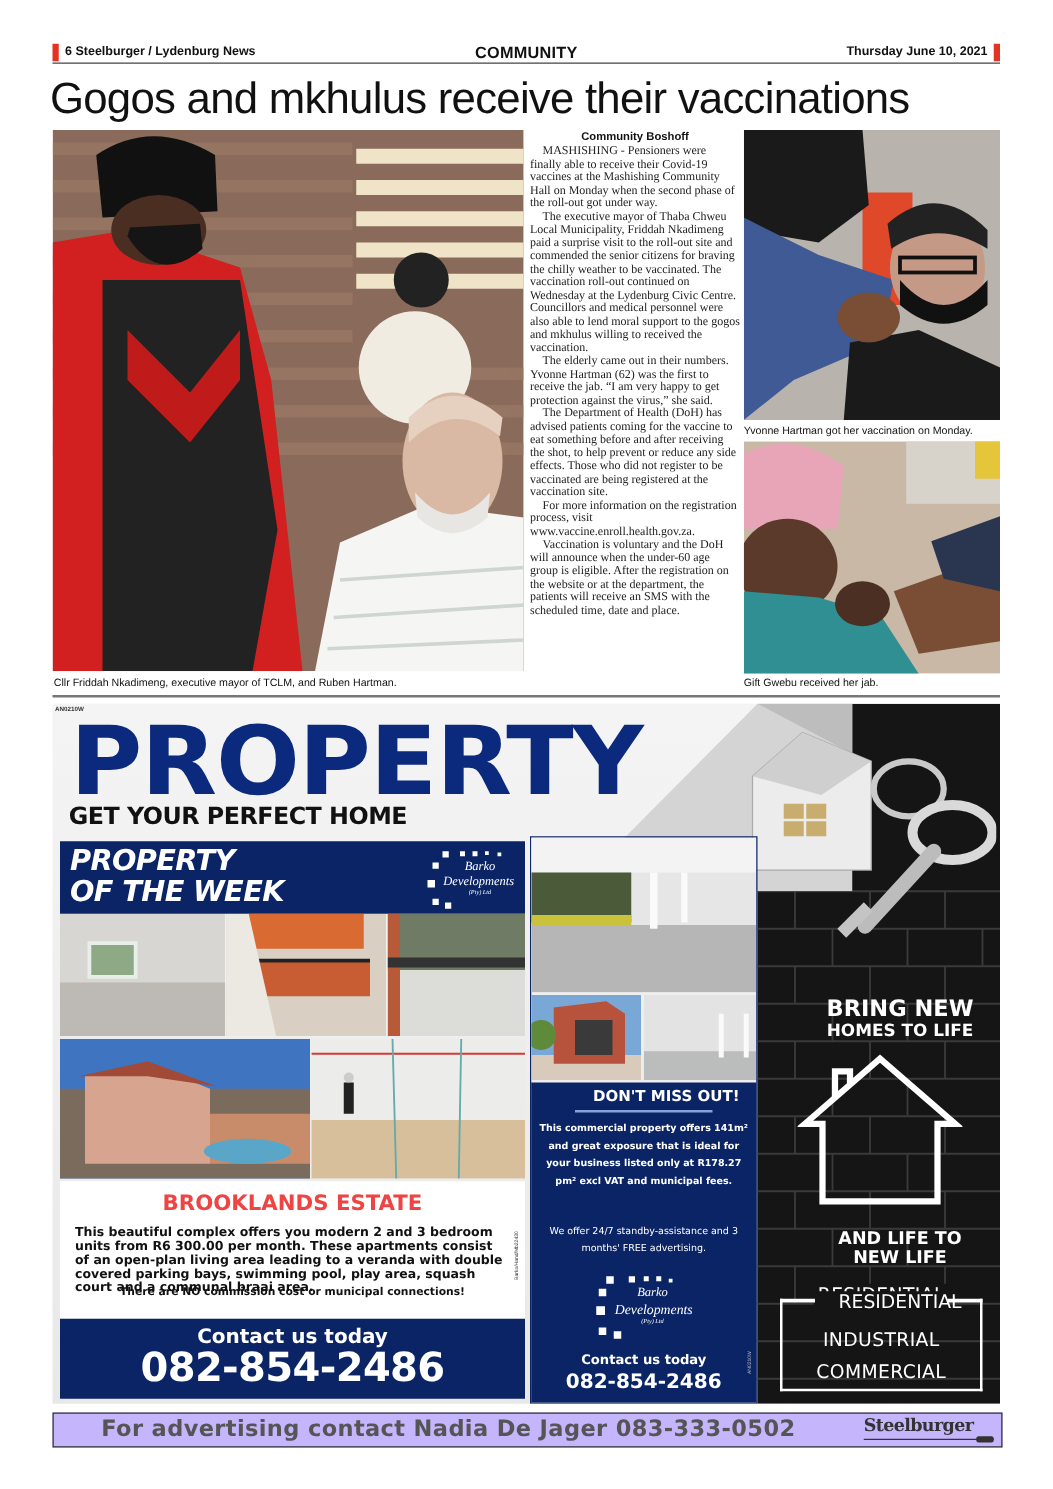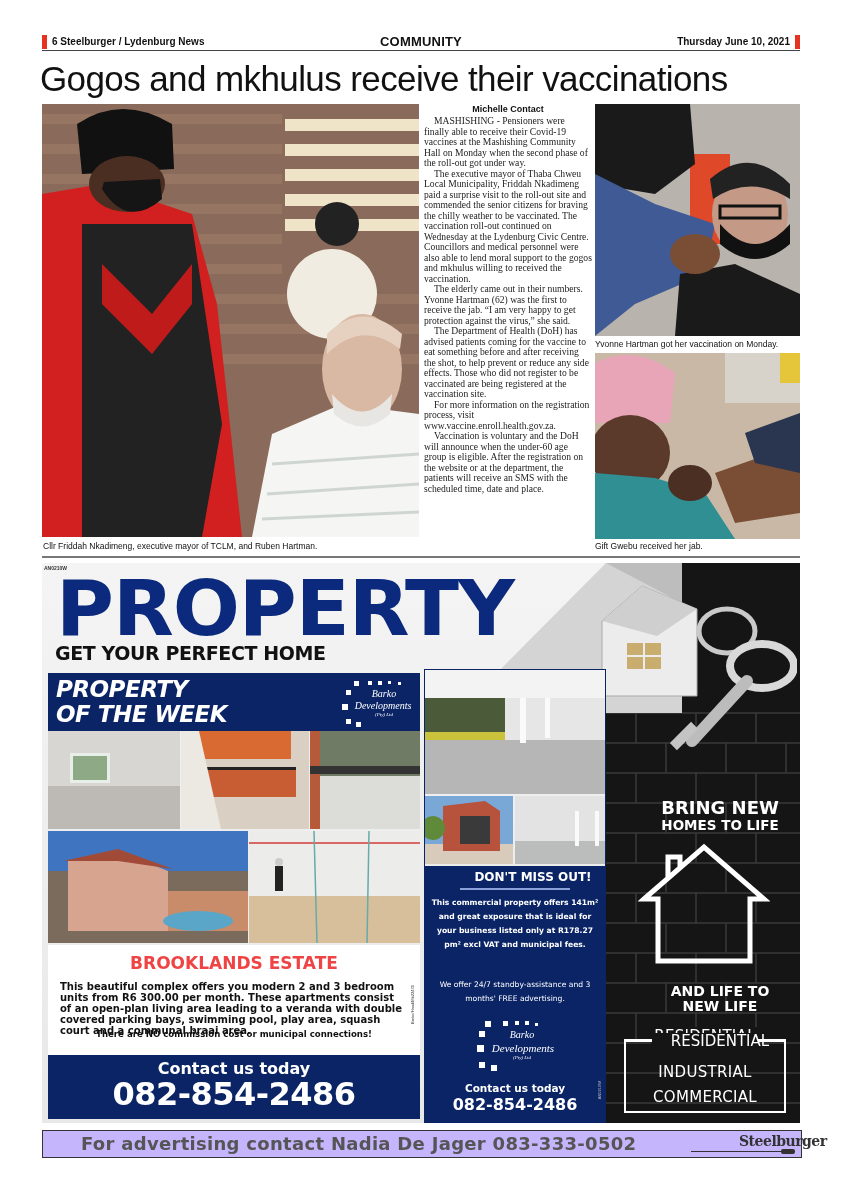--- a/index.html
+++ b/index.html
@@ -50,21 +50,21 @@
   .mid-contact1{left:0;top:216px;width:180px;text-align:center;color:#fff;font-size:10.5px;font-weight:900;font-family:"DejaVu Sans",sans-serif;}
   .mid-contact2{left:0;top:229px;width:180px;text-align:center;color:#fff;font-size:16px;font-weight:900;font-family:"DejaVu Sans",sans-serif;}
   .rt{color:#fff;text-align:center;font-weight:900;font-family:"DejaVu Sans",sans-serif;width:228px;left:0;}
   .cats{left:18px;top:476px;width:158px;height:72px;border:2.5px solid #fff;border-top:none;}
   .cat{position:absolute;left:0;width:158px;text-align:center;color:#fff;font-size:15px;font-family:"DejaVu Sans",sans-serif;letter-spacing:0.3px;}
   .vert{position:absolute;font-size:4px;color:#333;writing-mode:vertical-rl;transform:rotate(180deg);}
   
   .footer{left:42px;top:1130px;width:758px;height:26px;border:1px solid #333;background:#c4b5fd;}
   .footer .txt{position:absolute;left:38px;top:2px;font-size:18px;font-weight:bold;color:#555;letter-spacing:0.3px;font-family:"DejaVu Sans",sans-serif;}
   .footer .logo{position:absolute;right:4px;top:2px;width:108px;height:22px;}
-  .logo .name{position:absolute;left:2px;top:0;font-size:14px;font-weight:900;color:#333;font-family:"DejaVu Serif",serif;letter-spacing:-0.5px;margin-left:48px;}
+  .logo .name{position:absolute;left:2px;top:0;font-size:14px;font-weight:900;color:#333;font-family:"DejaVu Serif",serif;letter-spacing:-0.5px;}
   .logo .bar{position:absolute;left:2px;top:18px;width:104px;height:1px;background:#333;}
   .logo .pill{position:absolute;right:2px;top:16px;width:14px;height:5px;background:#333;border-radius:2px;}
 </style>
 </head>
 <body>
 
 <div class="abs hdr">
   <div class="redbar" style="left:0"></div>
   <span class="left">6 Steelburger / Lydenburg News</span>
   <div class="center">COMMUNITY</div>
@@ -109,21 +109,21 @@
         <line x1="225" y1="390" x2="377" y2="380"></line>
         <line x1="220" y1="415" x2="377" y2="408"></line>
       </g>
     <ellipse cx="320" cy="265" rx="40" ry="55" fill="#d9b9a3"></ellipse>
     <path d="M285,230 Q320,195 360,230 L358,245 Q320,215 285,250Z" fill="#e6d0c0"></path>
     <path d="M290,290 Q320,325 350,290 L348,310 Q320,335 292,310 Z" fill="#e8e6e2"></path>
   </svg>
 </div>
 <div class="abs caption" style="left:43px;top:541px;">Cllr Friddah Nkadimeng, executive mayor of TCLM, and Ruben Hartman.</div>
 
-<div class="abs byline">Michelle Contact</div>
+<div class="abs byline">Community Boshoff</div>
 <div class="abs article">
   <p>MASHISHING - Pensioners were finally able to receive their Covid-19 vaccines at the Mashishing Community Hall on Monday when the second phase of the roll-out got under way.</p>
   <p>The executive mayor of Thaba Chweu Local Municipality, Friddah Nkadimeng paid a surprise visit to the roll-out site and commended the senior citizens for braving the chilly weather to be vaccinated. The vaccination roll-out continued on Wednesday at the Lydenburg Civic Centre. Councillors and medical personnel were also able to lend moral support to the gogos and mkhulus willing to received the vaccination.</p>
   <p>The elderly came out in their numbers. Yvonne Hartman (62) was the first to receive the jab. “I am very happy to get protection against the virus,” she said.</p>
   <p>The Department of Health (DoH) has advised patients coming for the vaccine to eat something before and after receiving the shot, to help prevent or reduce any side effects. Those who did not register to be vaccinated are being registered at the vaccination site.</p>
   <p>For more information on the registration process, visit www.vaccine.enroll.health.gov.za.</p>
   <p>Vaccination is voluntary and the DoH will announce when the under-60 age group is eligible. After the registration on the website or at the department, the patients will receive an SMS with the scheduled time, date and place.</p>
 </div>
 
 <div class="abs photo" style="left:595px;top:104px;width:205px;height:232px;">

